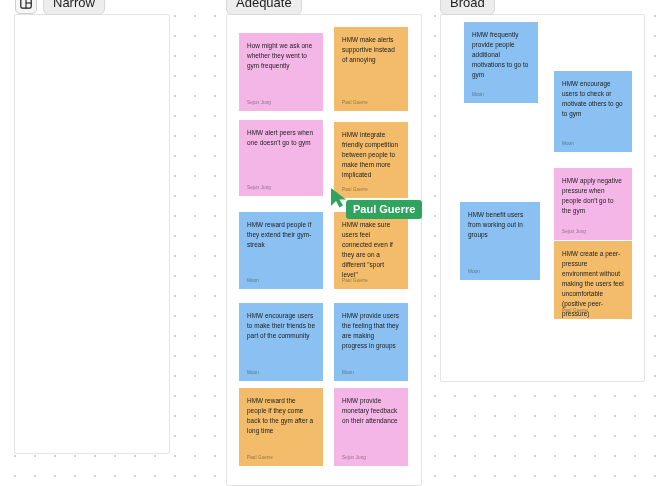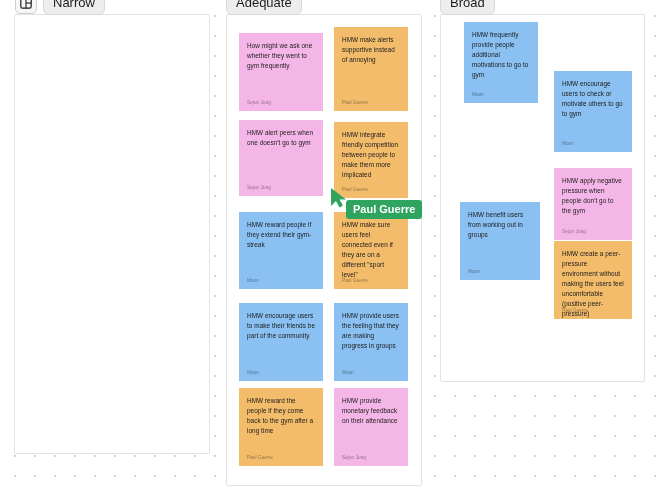--- a/index.html
+++ b/index.html
@@ -115,21 +115,21 @@
     padding: 2px 7px 3px 7px;
     border-radius: 3px;
     white-space: nowrap;
   }
 </style>
 </head>
 <body>
 
 <div id="canvas">
 
-  <div class="frame" style="left:14px; top:14px; width:196px; height:440px;">
+  <div class="frame" style="left:14px; top:14px; width:156px; height:440px;">
     <div class="frame-icon-btn" style="left:0px; top:-23px;">
       <svg width="12" height="12" viewBox="0 0 12 12" aria-hidden="true">
         <rect x="0.8" y="0.8" width="10.4" height="10.4" rx="1.6" fill="none" stroke="#1c1c1c" stroke-width="1.2"></rect>
         <line x1="6" y1="0.8" x2="6" y2="11.2" stroke="#1c1c1c" stroke-width="1.1"></line>
         <line x1="6" y1="6" x2="11.2" y2="6" stroke="#1c1c1c" stroke-width="1.1"></line>
       </svg>
     </div>
     <div class="frame-label" style="left:28px; top:-23px;">
       <span>Narrow</span>
     </div>

